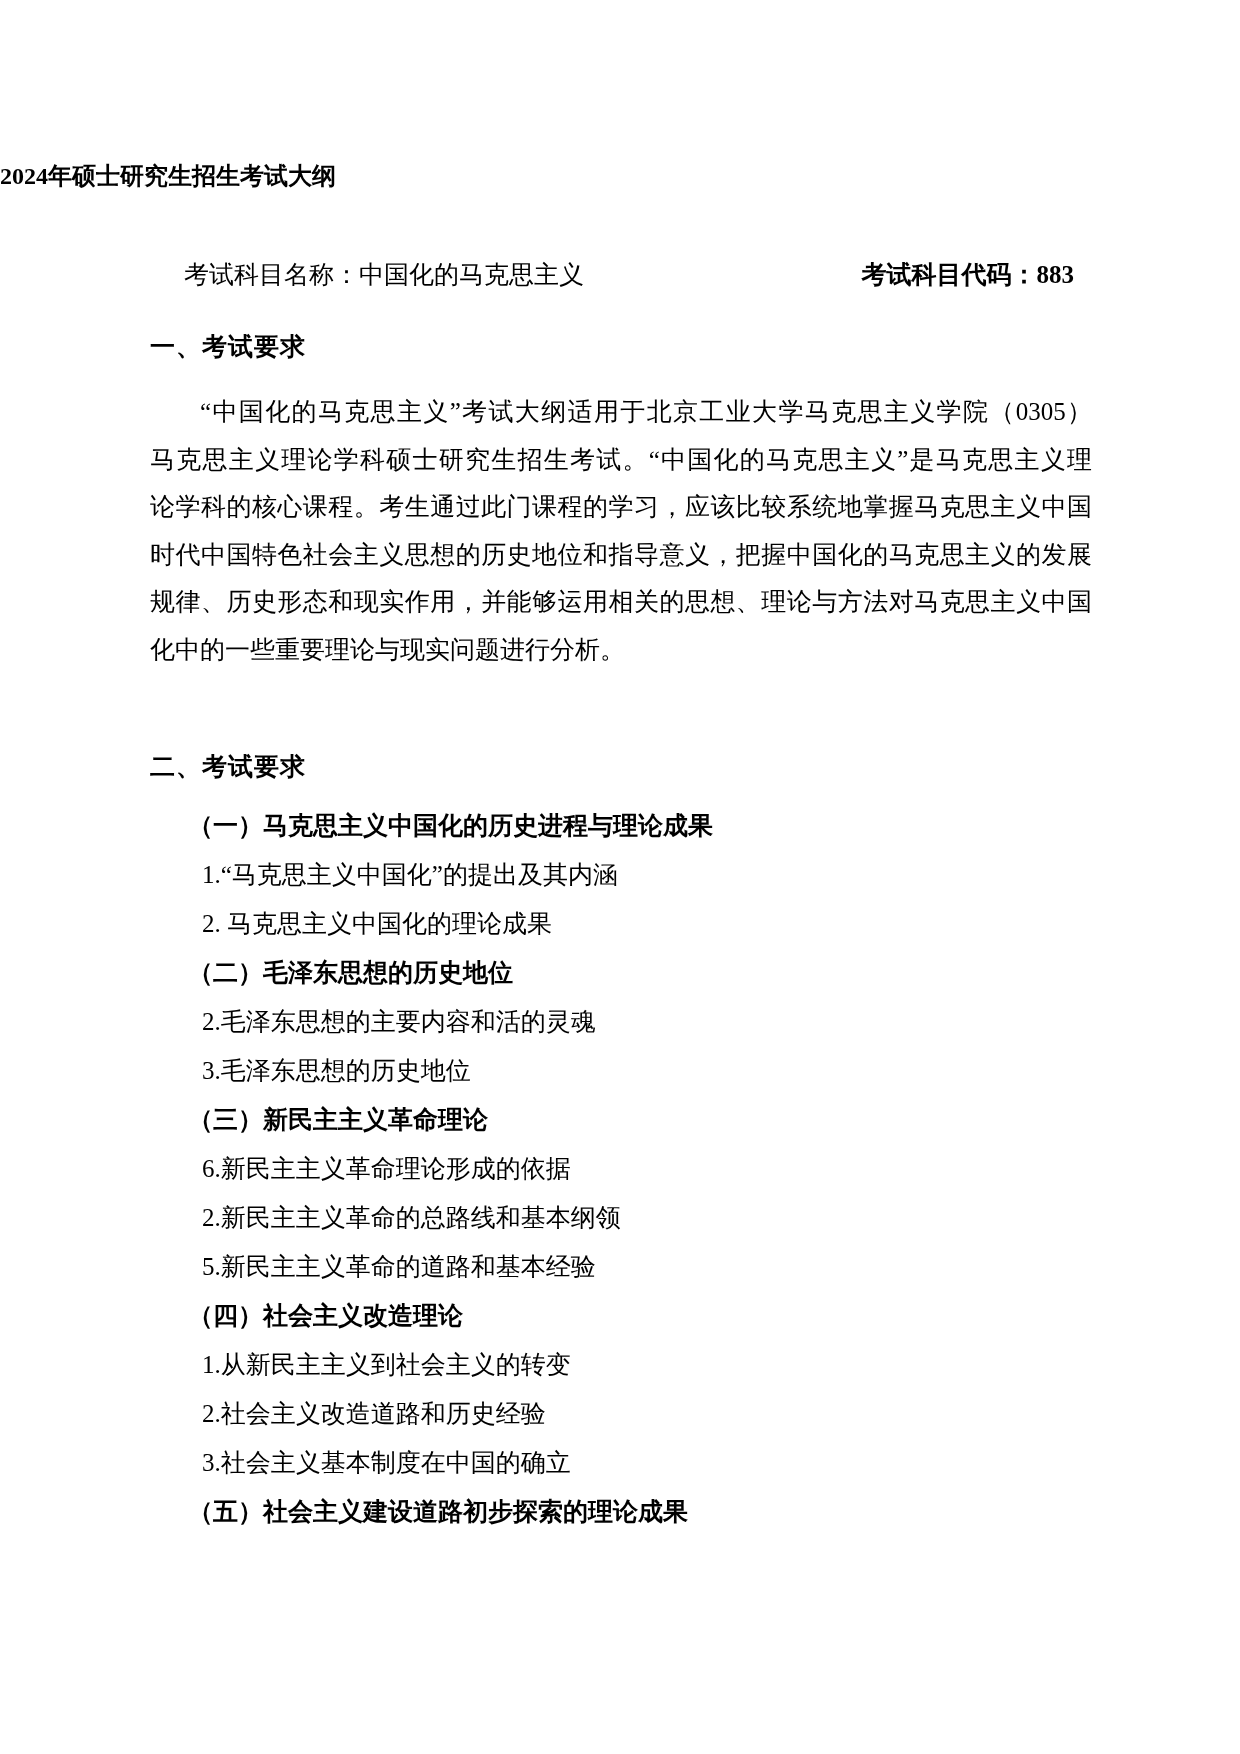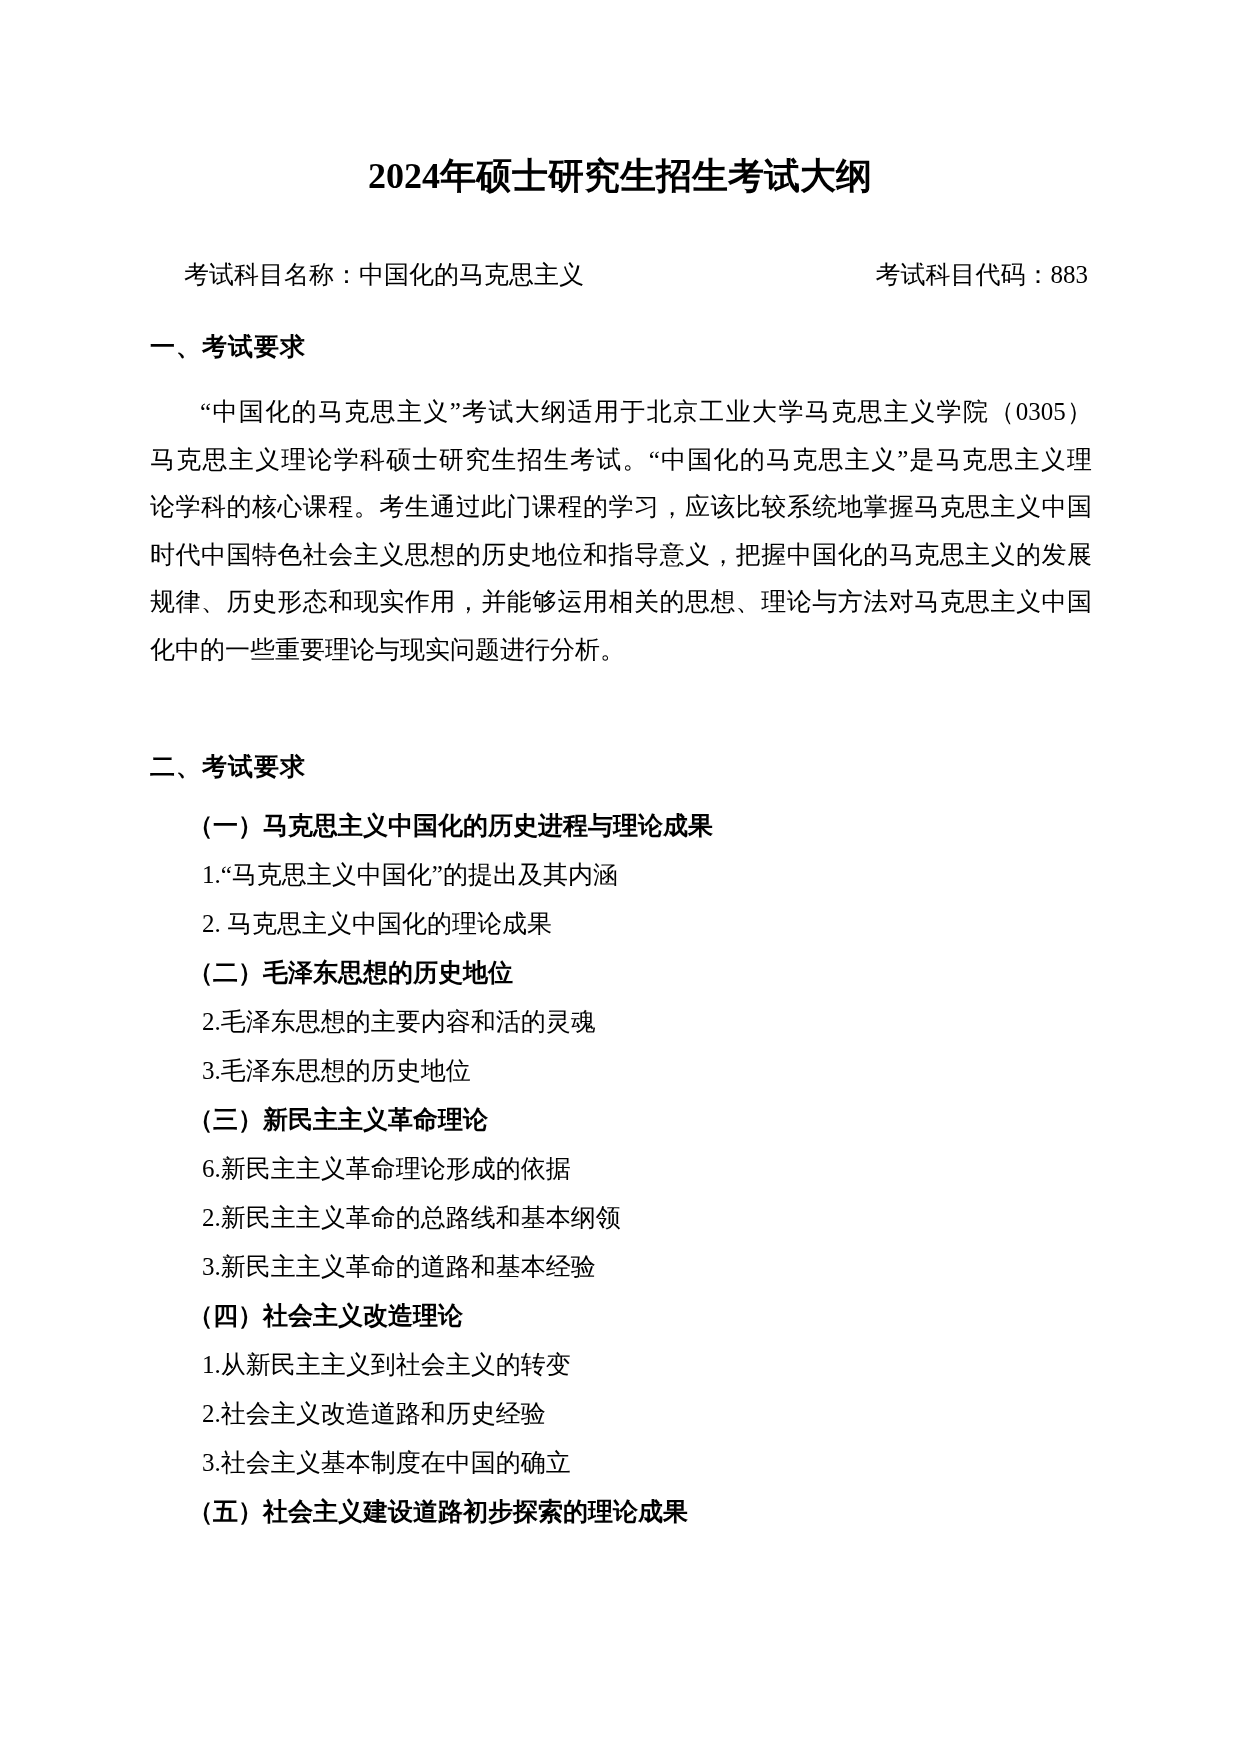--- a/index.html
+++ b/index.html
@@ -7,32 +7,32 @@
     position:relative;
     width:1240px;height:1754px;
     margin:0 auto;
     background:#ffffff;
     color:#000000;
     overflow:hidden;
     font-family:"Liberation Serif","DejaVu Serif",serif;
   }
   .doc-title{
     position:absolute;left:0;right:0;top:156px;
-    text-align:center;
-    font-size:36px;line-height:40px;
+    text-align:left;
+    font-size:24px;line-height:40px;
     font-weight:bold;
     font-family:"Liberation Serif","DejaVu Serif",serif;
   }
   .meta-row{
     position:absolute;left:150px;top:258px;width:942px;
     display:flex;justify-content:space-between;
     font-size:25px;line-height:34px;
   }
   .meta-name{margin-left:34px;}
-  .meta-code{margin-right:4px;}
+  .meta-code{margin-right:18px;font-weight:bold;}
   .sec-heading{
     position:absolute;left:150px;
     font-size:25px;line-height:32px;
     font-weight:bold;
     font-family:"Liberation Sans","DejaVu Sans",sans-serif;
     letter-spacing:1px;
   }
   .sec-heading.req{top:330px;text-align:right;}
   .sec-heading.content{top:750px;}
   .para{
@@ -87,21 +87,21 @@
   <div class="outline">
     <div class="sub">（一）马克思主义中国化的历史进程与理论成果</div>
     <div class="item">1.“马克思主义中国化”的提出及其内涵</div>
     <div class="item">2. 马克思主义中国化的理论成果</div>
     <div class="sub">（二）毛泽东思想的历史地位</div>
     <div class="item">2.毛泽东思想的主要内容和活的灵魂</div>
     <div class="item">3.毛泽东思想的历史地位</div>
     <div class="sub">（三）新民主主义革命理论</div>
     <div class="item">6.新民主主义革命理论形成的依据</div>
     <div class="item">2.新民主主义革命的总路线和基本纲领</div>
-    <div class="item">3.新民主主义革命的道路和基本经验</div>
+    <div class="item">5.新民主主义革命的道路和基本经验</div>
     <div class="sub">（四）社会主义改造理论</div>
     <div class="item">1.从新民主主义到社会主义的转变</div>
     <div class="item">2.社会主义改造道路和历史经验</div>
     <div class="item">3.社会主义基本制度在中国的确立</div>
     <div class="sub">（五）社会主义建设道路初步探索的理论成果</div>
   </div>
 
 </div>
 
 </body></html>

